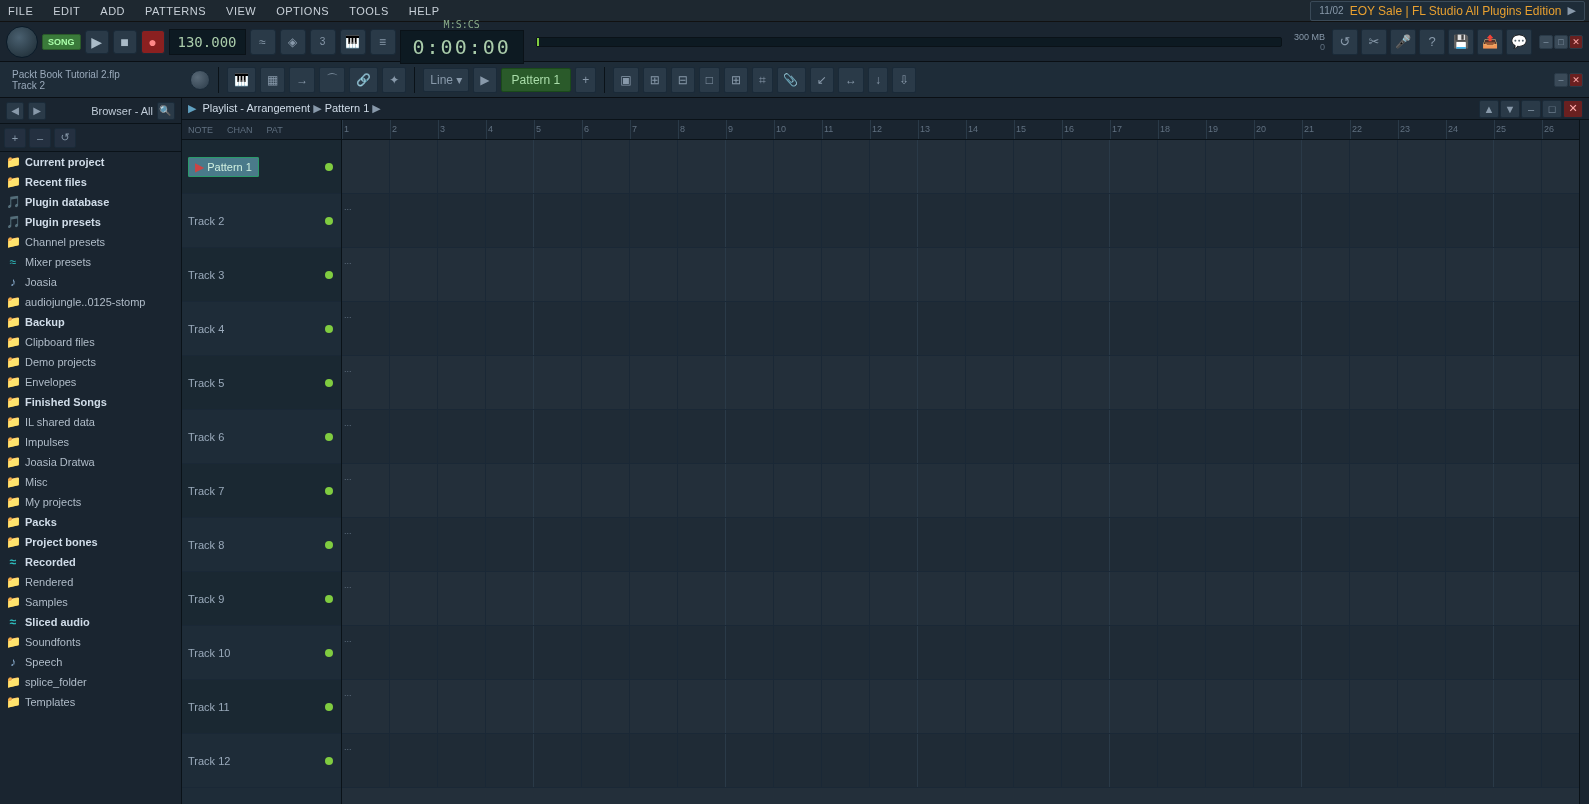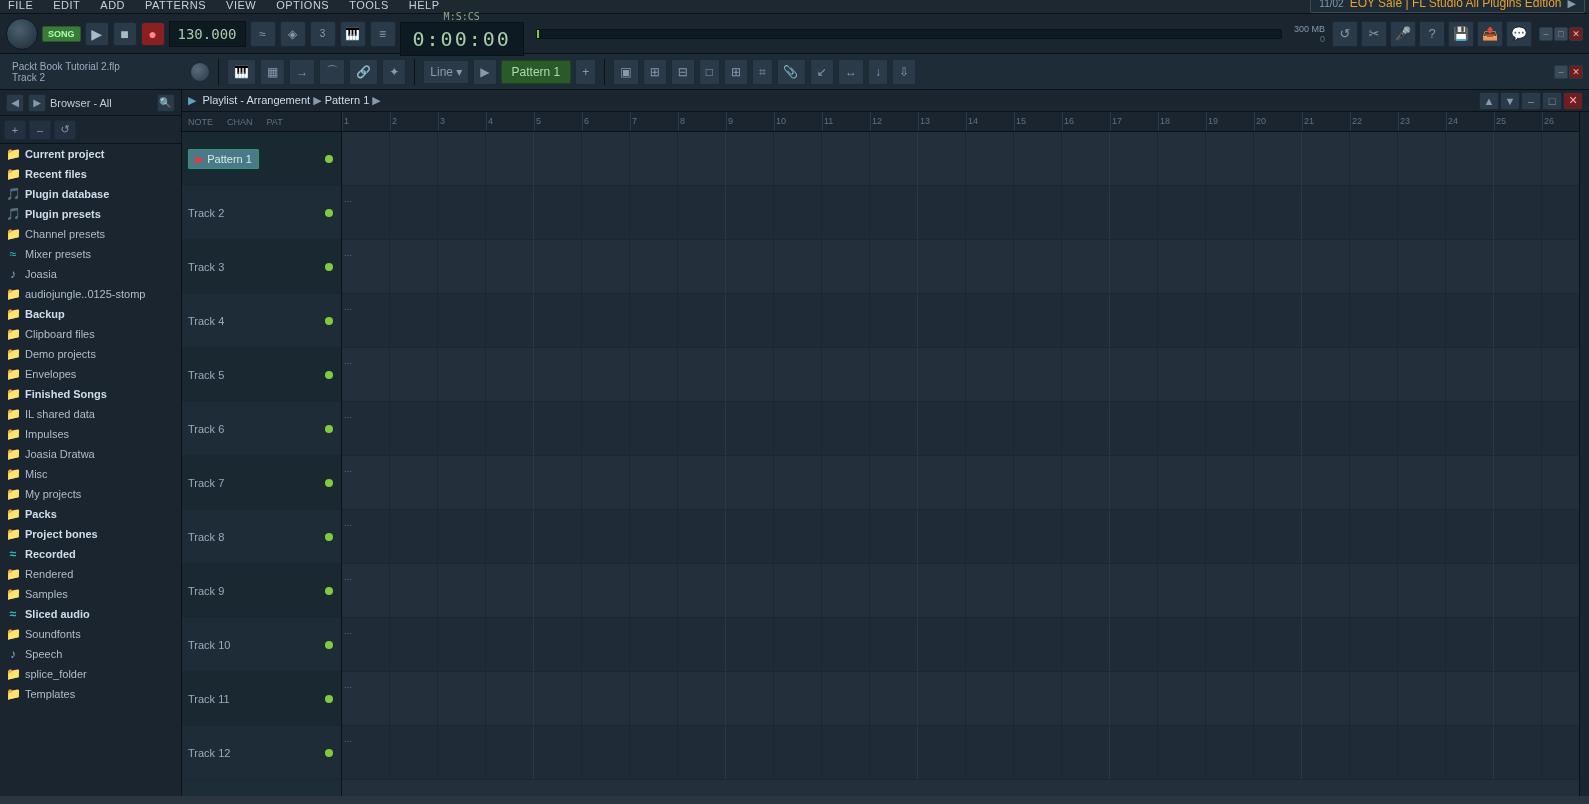--- a/index.html
+++ b/index.html
@@ -1,23 +1,23 @@
 <!DOCTYPE html>
 <html><head>
   <meta charset="utf-8">
   <style>
     * { margin: 0; padding: 0; box-sizing: border-box; }
     body { width: 1589px; height: 804px; background: #2a3540; font-family: 'Segoe UI', Tahoma, sans-serif; font-size: 11px; color: #c8d0d8; overflow: hidden; }
 
     
     #menu-bar {
-      height: 14px;
+      height: 22px;
       background: #1e2830;
       display: flex;
-      align-items: flex-end;
+      align-items: center;
       padding: 0 4px;
       gap: 12px;
       border-bottom: 1px solid #111;
     }
     .menu-item {
       color: #c8d0d8;
       font-size: 11px;
       cursor: pointer;
       padding: 2px 4px;
       text-transform: uppercase;
@@ -178,20 +178,21 @@
       border-radius: 2px;
       cursor: pointer;
       display: flex; align-items: center; justify-content: center;
       color: #8899aa;
       font-size: 10px;
     }
     .browser-title {
       font-size: 11px;
       color: #c0ccd8;
       flex: 1;
+      text-align: right;
     }
     #browser-toolbar {
       height: 28px;
       background: #1a2530;
       display: flex;
       align-items: center;
       padding: 0 4px;
       gap: 3px;
       border-bottom: 1px solid #0a1218;
     }

